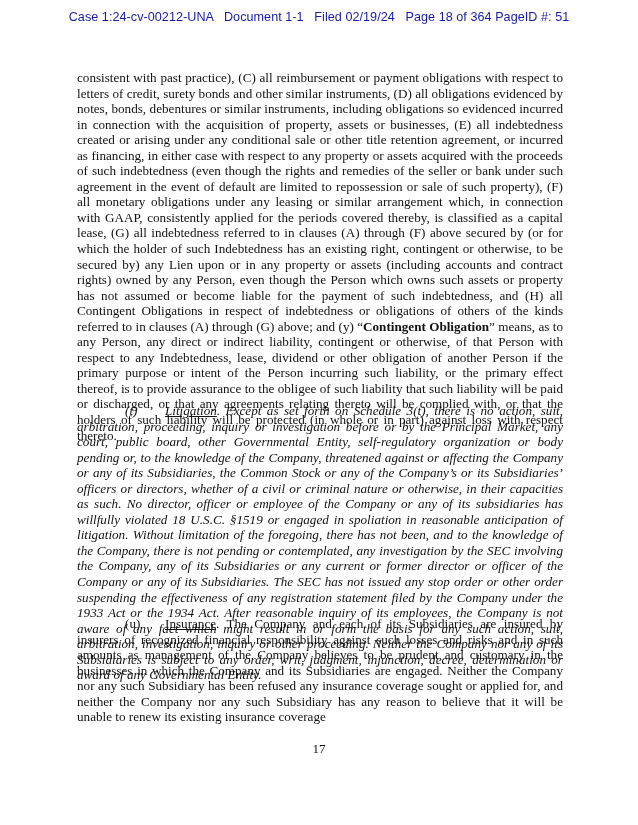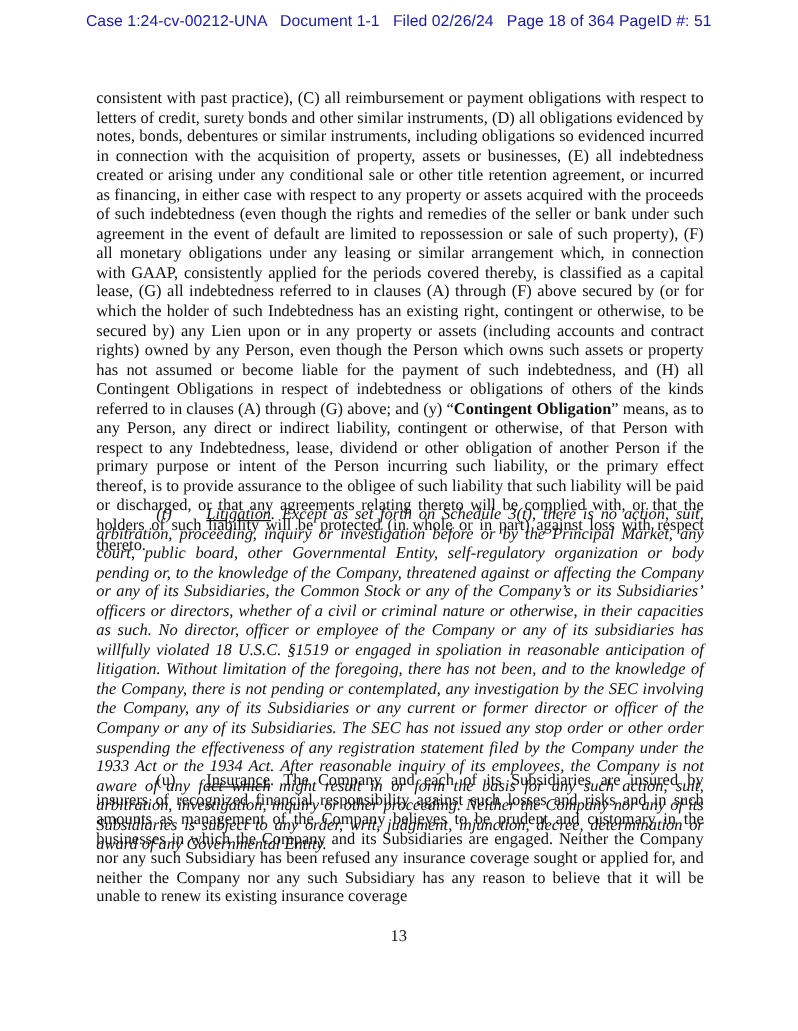--- a/index.html
+++ b/index.html
@@ -22,27 +22,27 @@
     .heading-u { text-decoration: underline; }
     .bold { font-weight: bold; }
     .page-number {
       position: absolute; top: 741px; left: 0; width: 638px; text-align: center;
       font-family: "Liberation Serif", serif; font-size: 13.15px; color: #111111;
     }
   </style>
 </head>
 <body>
 
-<div class="header">Case 1:24-cv-00212-UNA   Document 1-1   Filed 02/26/24   Page 18 of 364 PageID #: 51</div>
+<div class="header">Case 1:24-cv-00212-UNA   Document 1-1   Filed 02/19/24   Page 18 of 364 PageID #: 51</div>
 
 <div class="body-text para1">
   <p><span>consistent with past practice), (C) all reimbursement or payment obligations with respect to letters of credit, surety bonds and other similar instruments, (D) all obligations evidenced by notes, bonds, debentures or similar instruments, including obligations so evidenced incurred in connection with the acquisition of property, assets or businesses, (E) all indebtedness created or arising under any conditional sale or other title retention agreement, or incurred as financing, in either case with respect to any property or assets acquired with the proceeds of such indebtedness (even though the rights and remedies of the seller or bank under such agreement in the event of default are limited to repossession or sale of such property), (F) all monetary obligations under any leasing or similar arrangement which, in connection with GAAP, consistently applied for the periods covered thereby, is classified as a capital lease, (G) all indebtedness referred to in clauses (A) through (F) above secured by (or for which the holder of such Indebtedness has an existing right, contingent or otherwise, to be secured by) any Lien upon or in any property or assets (including accounts and contract rights) owned by any Person, even though the Person which owns such assets or property has not assumed or become liable for the payment of such indebtedness, and (H) all Contingent Obligations in respect of indebtedness or obligations of others of the kinds referred to in clauses (A) through (G) above; and (y) “</span><span class="bold">Contingent Obligation</span><span>” means, as to any Person, any direct or indirect liability, contingent or otherwise, of that Person with respect to any Indebtedness, lease, dividend or other obligation of another Person if the primary purpose or intent of the Person incurring such liability, or the primary effect thereof, is to provide assurance to the obligee of such liability that such liability will be paid or discharged, or that any agreements relating thereto will be complied with, or that the holders of such liability will be protected (in whole or in part) against loss with respect thereto.</span></p>
 </div>
 
 <div class="body-text para2">
   <p><span class="section-num">(t)</span><span class="heading-u">Litigation</span><span>. Except as set forth on Schedule 3(t), there is no action, suit, arbitration, proceeding, inquiry or investigation before or by the Principal Market, any court, public board, other Governmental Entity, self-regulatory organization or body pending or, to the knowledge of the Company, threatened against or affecting the Company or any of its Subsidiaries, the Common Stock or any of the Company’s or its Subsidiaries’ officers or directors, whether of a civil or criminal nature or otherwise, in their capacities as such. No director, officer or employee of the Company or any of its subsidiaries has willfully violated 18 U.S.C. §1519 or engaged in spoliation in reasonable anticipation of litigation. Without limitation of the foregoing, there has not been, and to the knowledge of the Company, there is not pending or contemplated, any investigation by the SEC involving the Company, any of its Subsidiaries or any current or former director or officer of the Company or any of its Subsidiaries. The SEC has not issued any stop order or other order suspending the effectiveness of any registration statement filed by the Company under the 1933 Act or the 1934 Act. After reasonable inquiry of its employees, the Company is not aware of any fact which might result in or form the basis for any such action, suit, arbitration, investigation, inquiry or other proceeding. Neither the Company nor any of its Subsidiaries is subject to any order, writ, judgment, injunction, decree, determination or award of any Governmental Entity.</span></p>
 </div>
 
 <div class="body-text para3">
   <p><span class="section-num">(u)</span><span class="heading-u">Insurance</span><span>. The Company and each of its Subsidiaries are insured by insurers of recognized financial responsibility against such losses and risks and in such amounts as management of the Company believes to be prudent and customary in the businesses in which the Company and its Subsidiaries are engaged. Neither the Company nor any such Subsidiary has been refused any insurance coverage sought or applied for, and neither the Company nor any such Subsidiary has any reason to believe that it will be unable to renew its existing insurance coverage</span></p>
 </div>
 
-<div class="page-number">13</div>
+<div class="page-number">17</div>
 
 </body></html>

